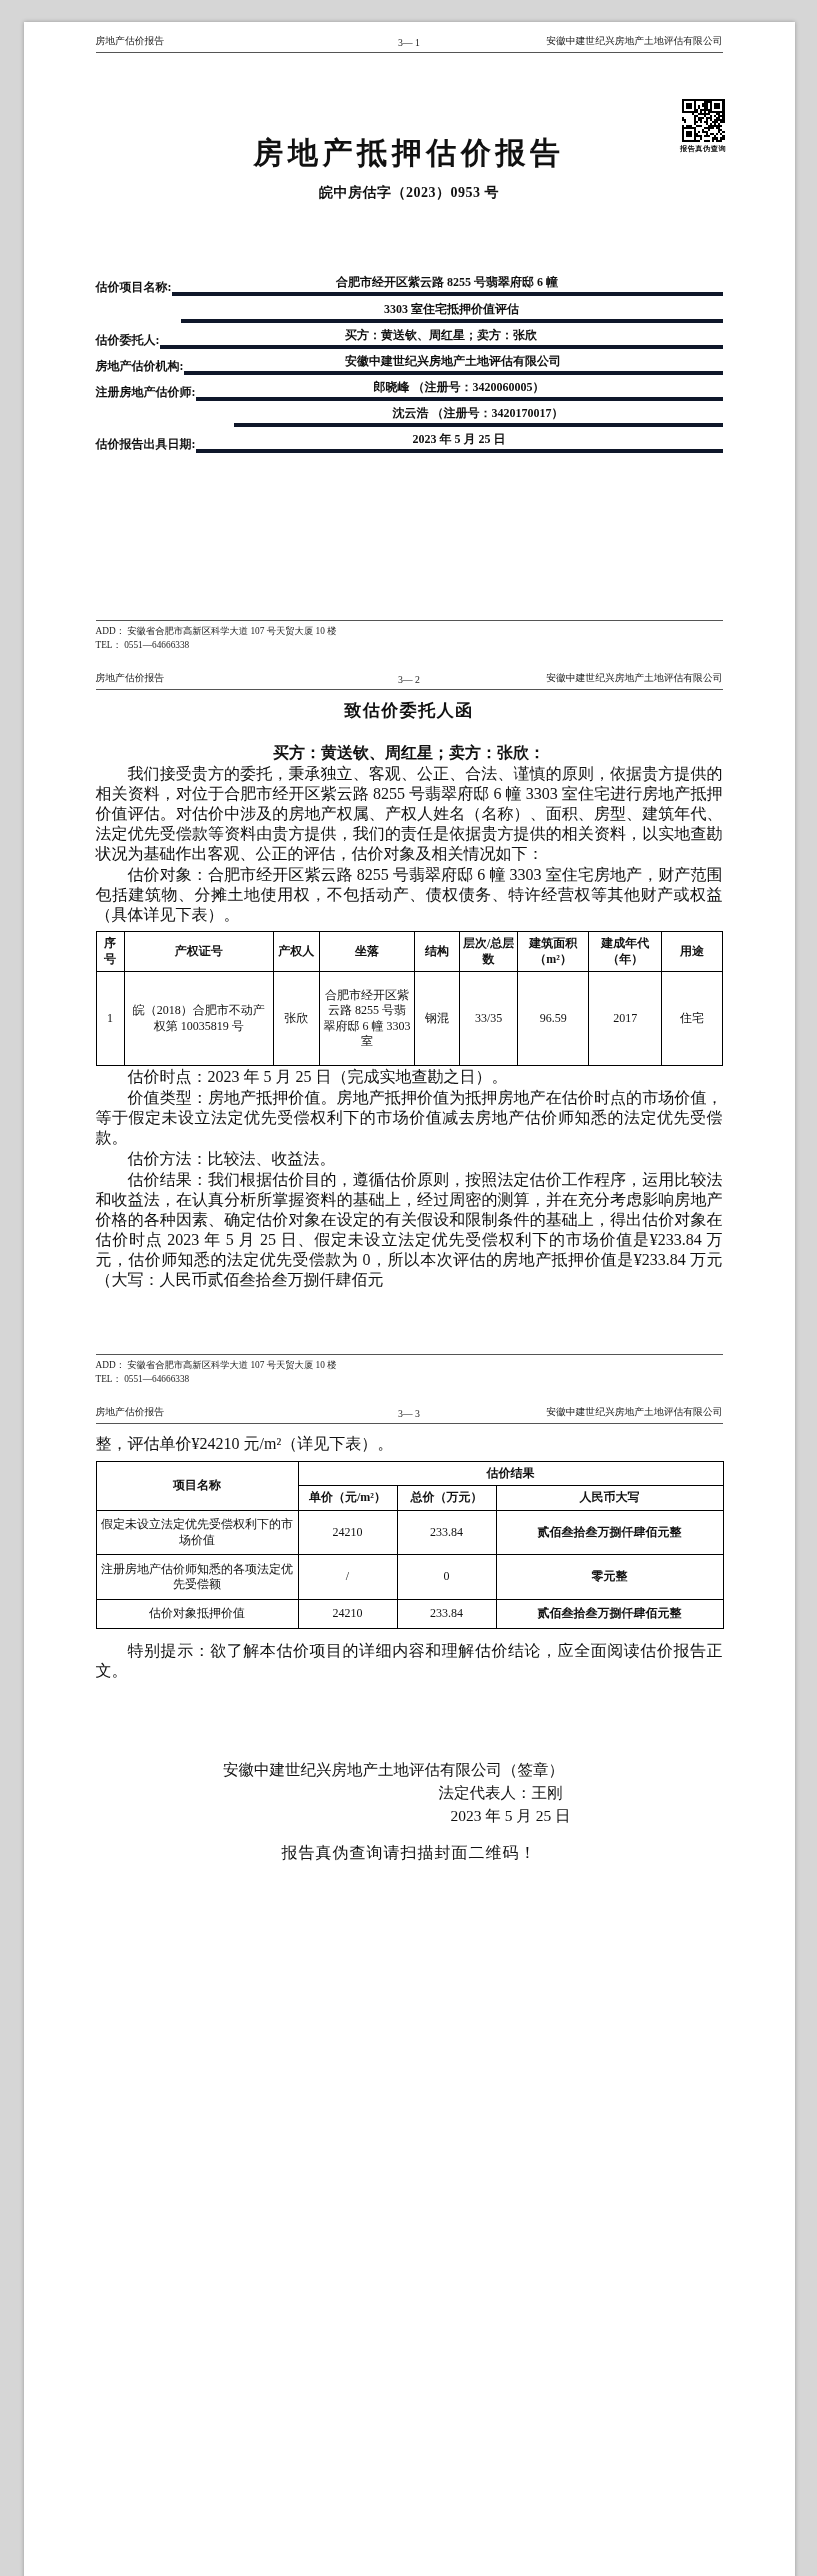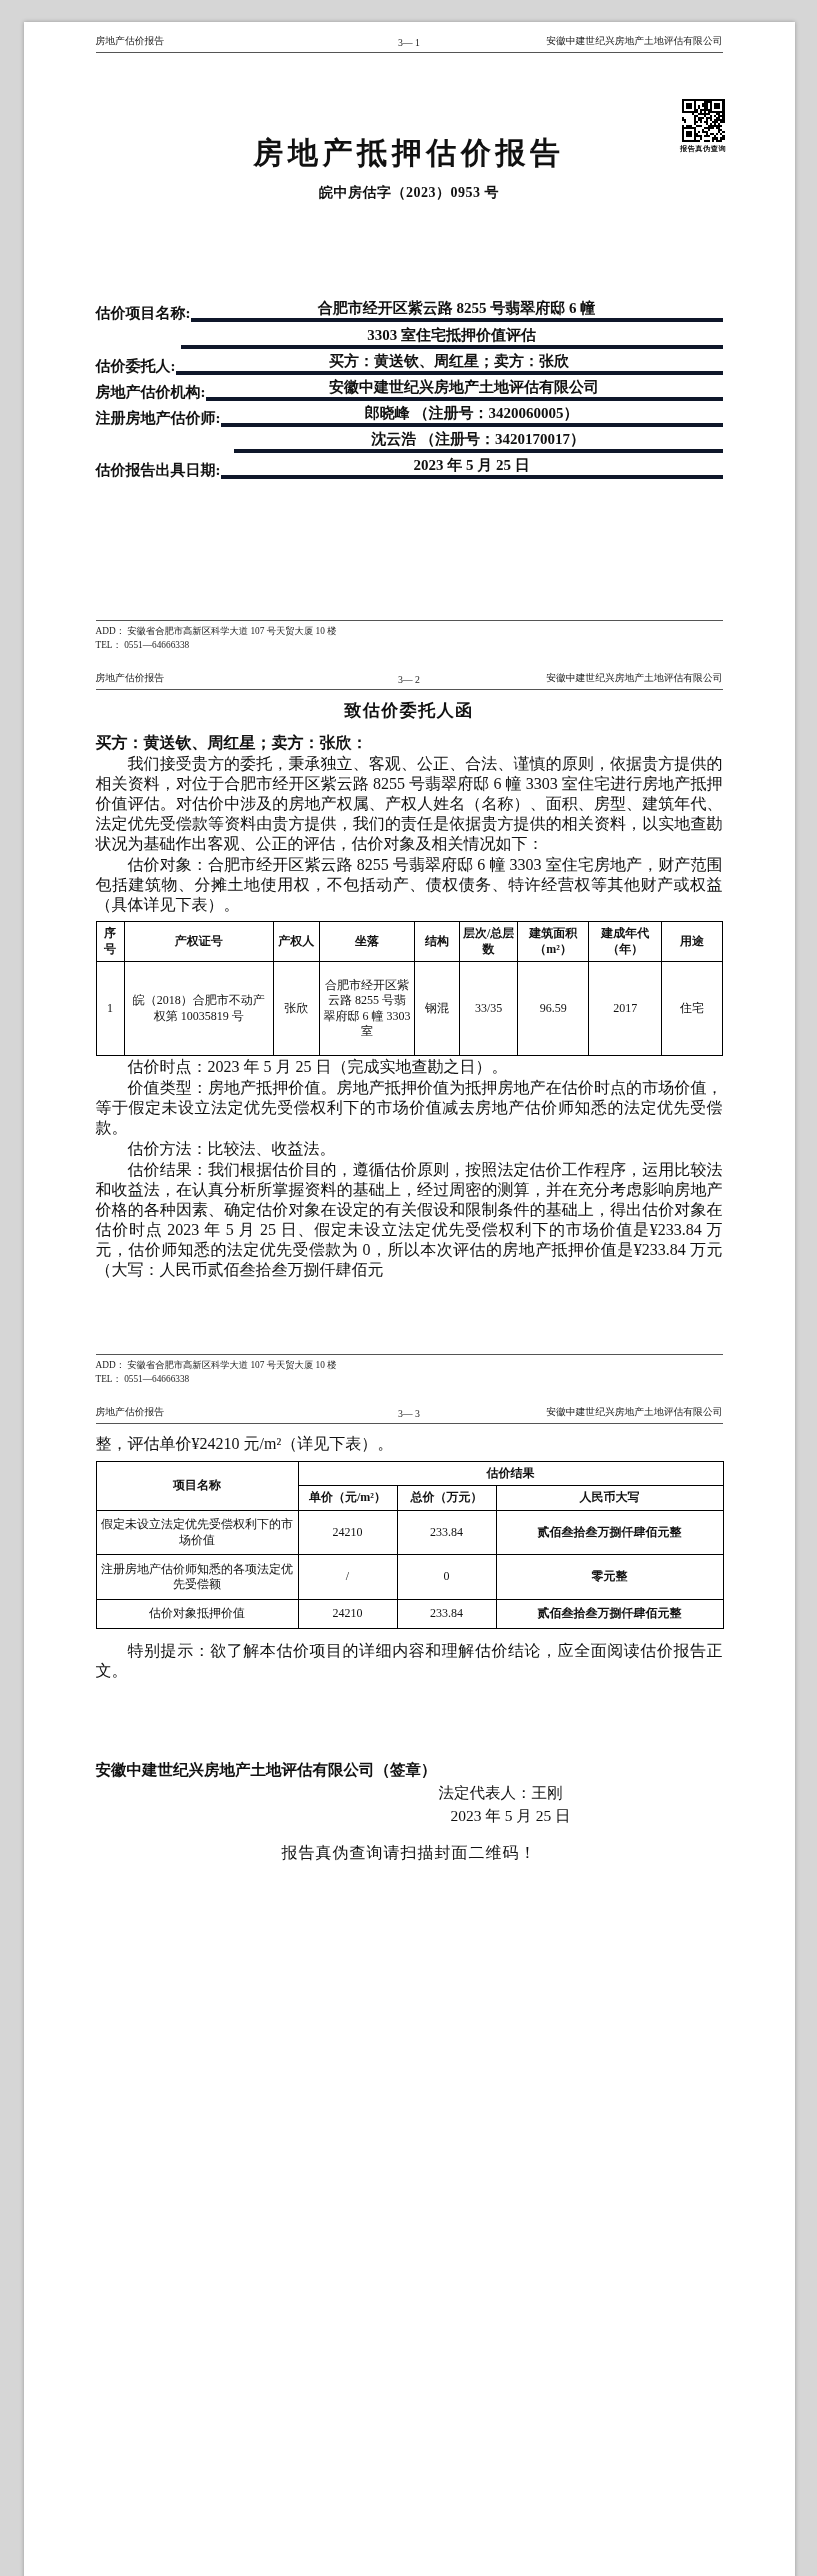--- a/index.html
+++ b/index.html
@@ -41,45 +41,45 @@
   .qr {
     display: grid; grid-template-columns: repeat(21,1fr); grid-template-rows: repeat(21,1fr);
     width: 43px; height: 43px; margin: 0 auto; background: #fff;
   }
   .qr div.m { background: #000; }
   .qr-caption { font-size: 7.2px; margin-top: 2.6px; letter-spacing: 0.5px; font-weight: bold; }
 
   .cover-title { margin-top: 81px; text-align: center; font-size: 30px; font-weight: bold; letter-spacing: 4.6px; line-height: 37px; }
   .cover-docno { margin-top: 13.4px; text-align: center; font-size: 14px; font-weight: bold; letter-spacing: 0.5px; }
 
-  .cover-form { margin-top: 98px; font-size: 15px; font-weight: bold; }
+  .cover-form { margin-top: 72px; font-size: 12px; font-weight: bold; }
   .frow { display: flex; align-items: flex-end; line-height: 17px; margin-bottom: 4.1px; }
   .flabel { white-space: nowrap; }
   .fspacer-sm { width: 85px; flex: none; }
   .fspacer-lg { width: 138px; flex: none; }
   .fval { flex: 1; text-align: center; border-bottom: 4px solid #0f172a; padding: 0 3.1px 1px; }
 
   
   .letter-title { margin-top: 10.3px; text-align: center; font-size: 17px; font-weight: bold; letter-spacing: 1.5px; line-height: 21.6px; }
-  .salutation { margin-top: 11px; font-weight: bold; font-size: 16px; line-height: 20px; }
+  .salutation { margin-top: 21px; font-weight: bold; font-size: 16px; line-height: 20px; text-align: center; }
   .para { font-size: 16px; line-height: 20px; text-align: justify; text-indent: 2em; margin-top: 1px; }
   .para.cont { text-indent: 0; margin-top: 10.3px; }
   .para b { font-weight: normal; }
 
   table.tbl { width: 100%; border-collapse: collapse; table-layout: fixed; text-align: center; margin-top: 6.2px; }
   .tbl th, .tbl td { border: 0.5px solid #000; vertical-align: middle; font-size: 12px; line-height: 15.5px; padding: 4.1px 2.1px; word-break: break-all; }
   .tbl th { font-weight: bold; }
   .tbl1 td { padding: 15.5px 2.6px; }
   .tbl2 td { padding: 6.2px 3.1px; }
   .tbl2 td.caps { font-weight: bold; }
 
   .notice { margin-top: 12px; }
 
   .sign { margin-top: 77px; font-size: 15.5px; line-height: 23px; }
-  .sign .s1 { text-align: left; padding-right: 31px; font-weight: bold; }
+  .sign .s1 { text-align: center; padding-right: 31px; }
   .sign .s2 { text-align: right; padding-right: 160px; }
   .sign .s3 { text-align: right; padding-right: 152px; }
 
   .qr-note { margin-top: 16.5px; text-align: center; font-size: 16px; font-weight: normal; letter-spacing: 1px; }
 </style>
 </head>
 <body>
 
 <div class="page">
 

